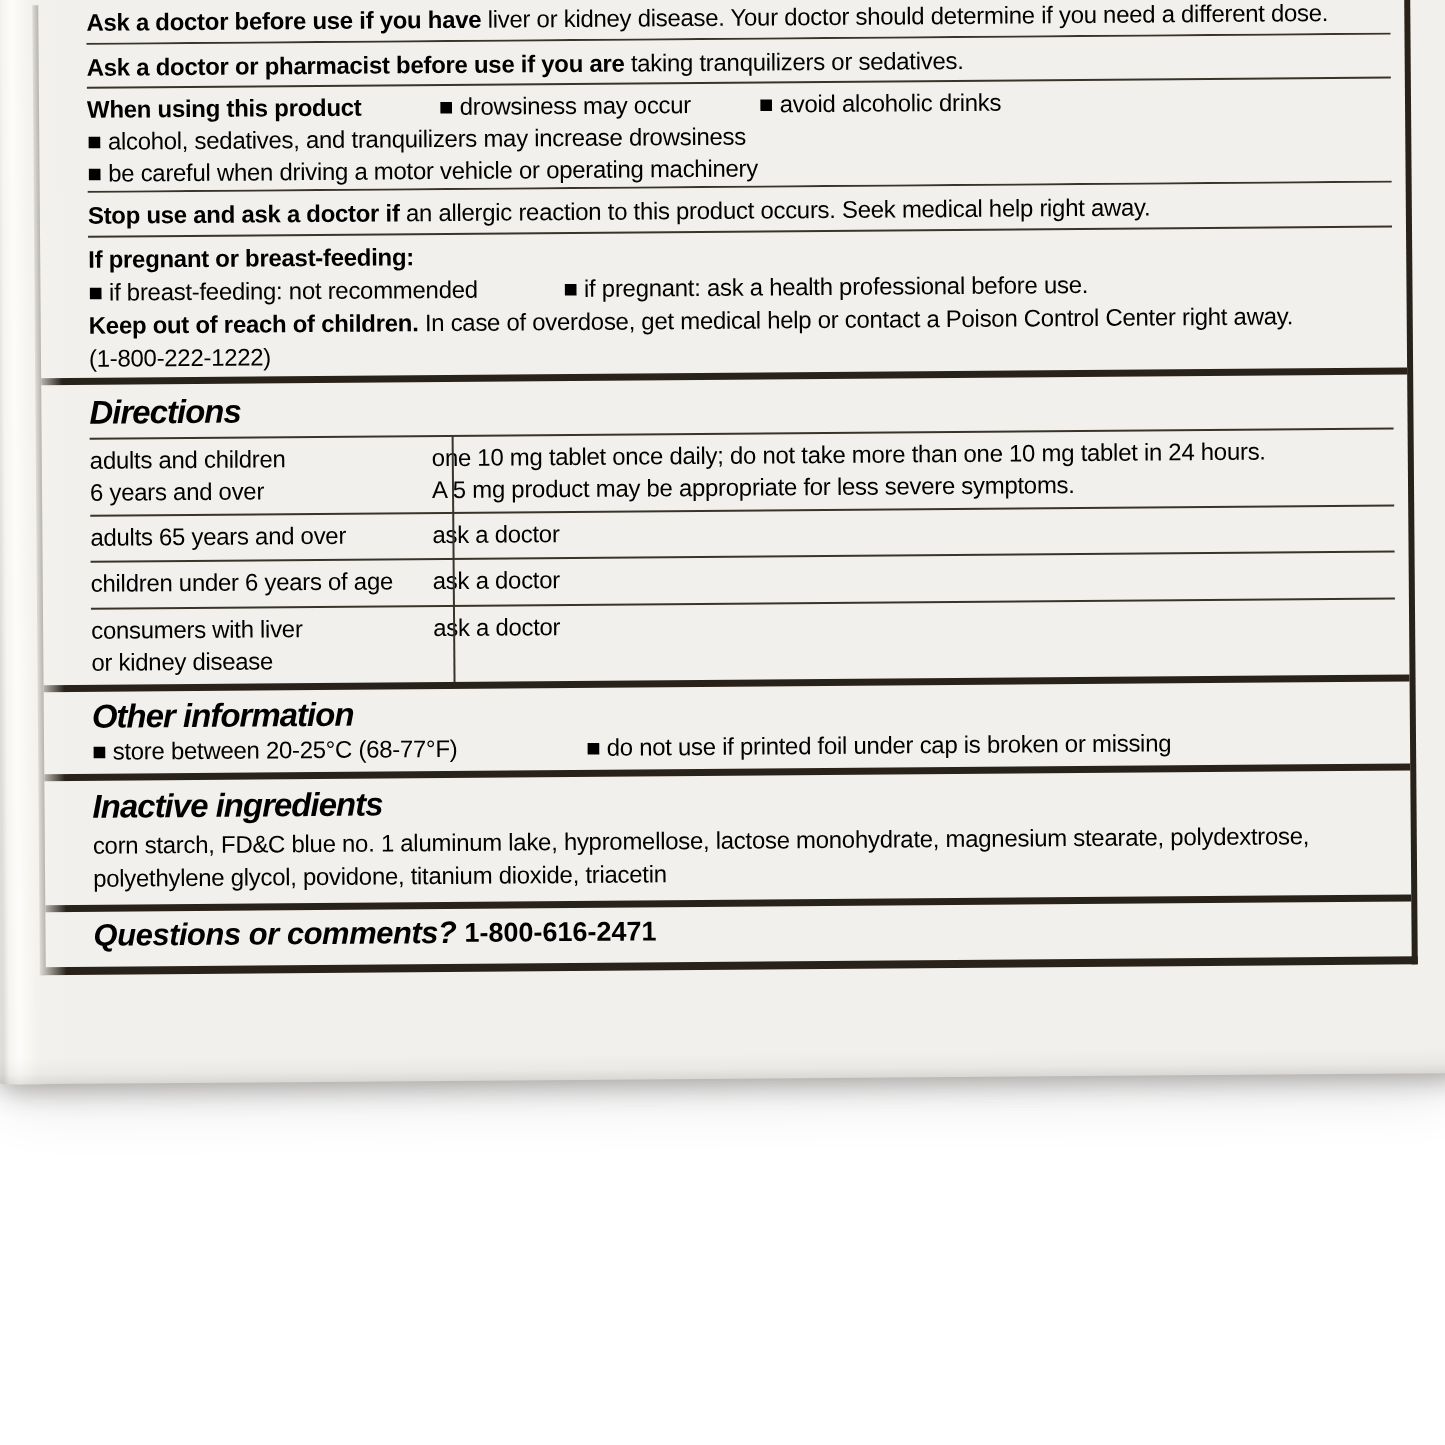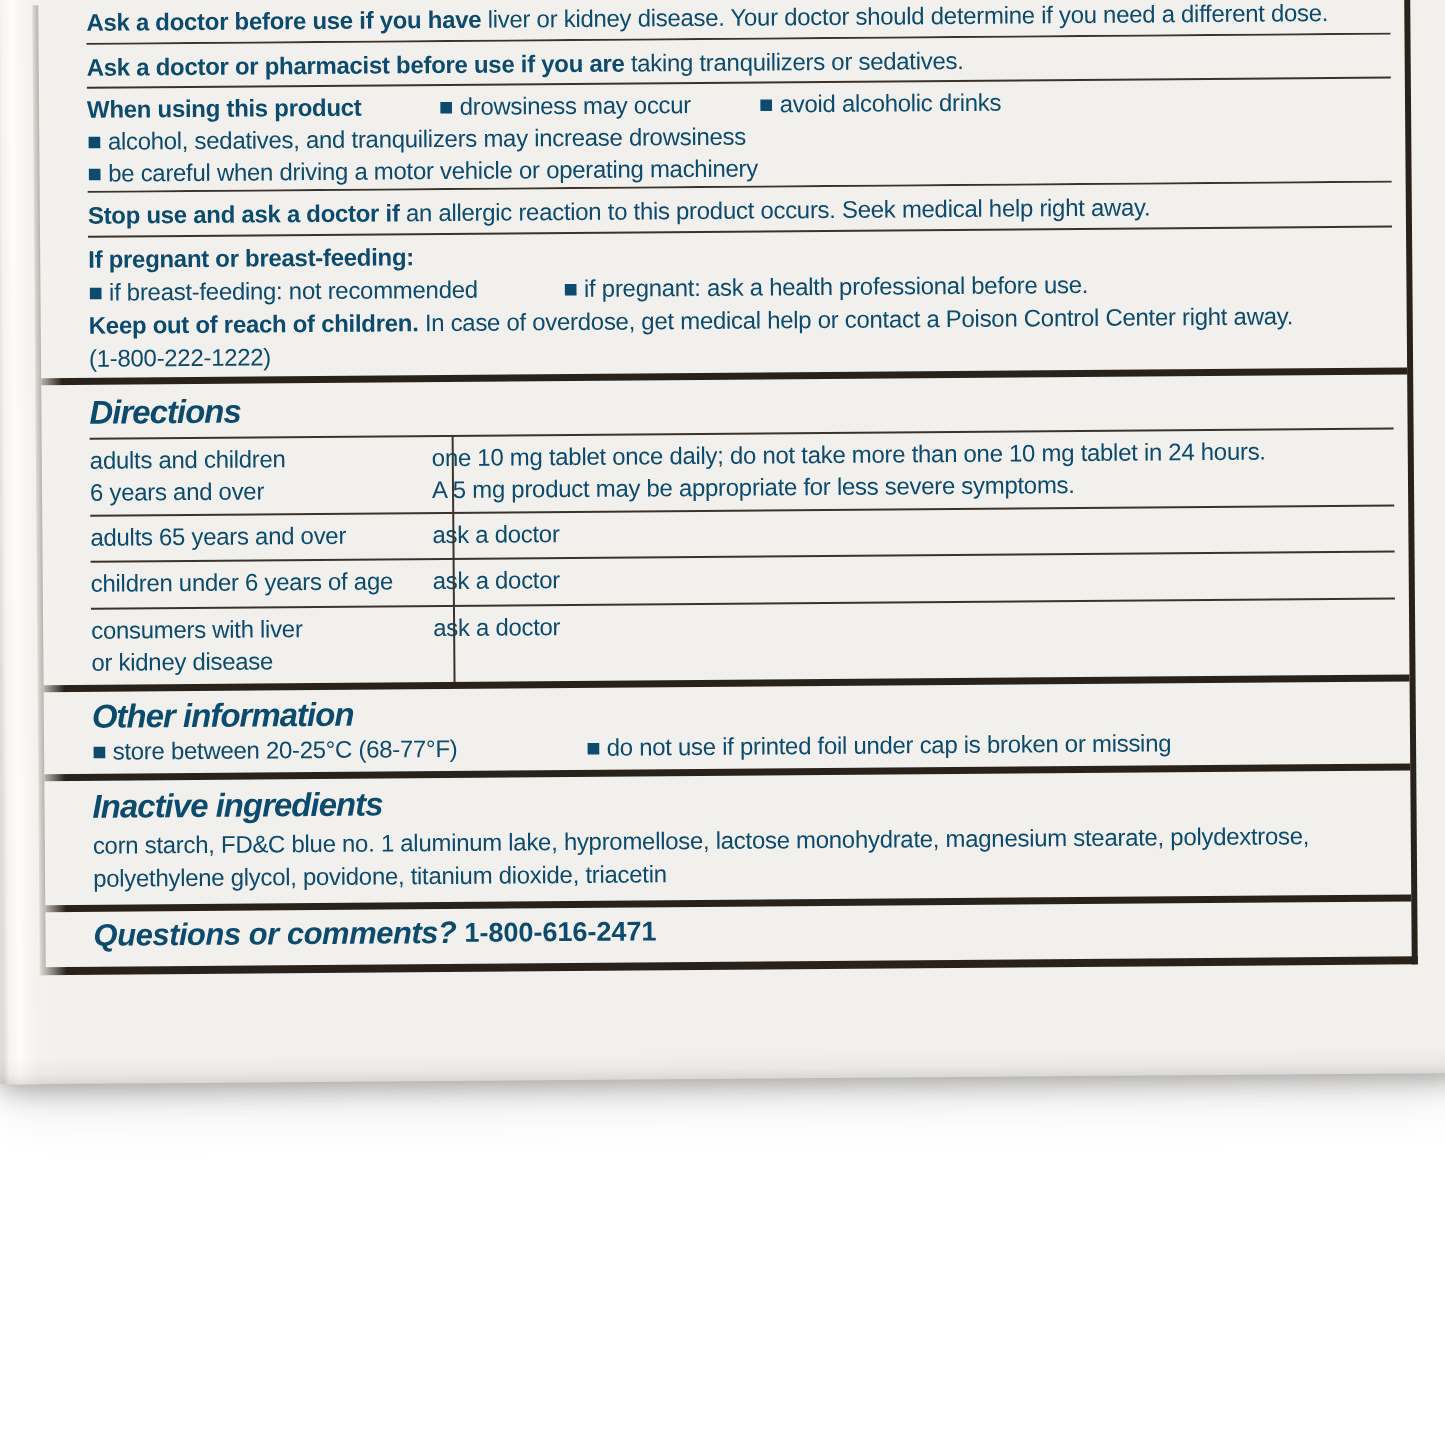--- a/index.html
+++ b/index.html
@@ -1,17 +1,17 @@
 <!DOCTYPE html>
 <html><head>
 <meta charset="utf-8">
 <style>
   html,body{margin:0;padding:0;background:#ffffff;}
   .stage{position:relative;width:1445px;height:1445px;background:#ffffff;overflow:hidden;
-         font-family:"Liberation Sans","DejaVu Sans",sans-serif;color:#0c4a6e;}
+         font-family:"Liberation Sans","DejaVu Sans",sans-serif;color:#000000;}
   .stage *{box-sizing:border-box;}
 
   .package{position:absolute;left:-25px;top:-25px;width:1495px;height:1104px;
            background:#f2f0ec;border-radius:4px 4px 16px 34px;
            transform:rotate(-0.45deg);transform-origin:720px 0;
            box-shadow:0 18px 26px -12px rgba(80,76,70,0.45), 0 36px 64px -22px rgba(0,0,0,0.12);}
   .package::after{content:"";position:absolute;left:0;right:0;bottom:0;height:26px;border-radius:inherit;
            background:linear-gradient(to bottom, rgba(0,0,0,0) 0, rgba(0,0,0,0.03) 60%, rgba(0,0,0,0.10) 100%);}
   .edge-l{position:absolute;left:0;top:0;bottom:0;width:84px;pointer-events:none;
            background:linear-gradient(to right,#e8e6e2 0,#dedcd8 20px,#f5f4f1 26px,#fdfcfa 36px,#f4f2ee 54px,rgba(244,242,238,0) 84px);}

